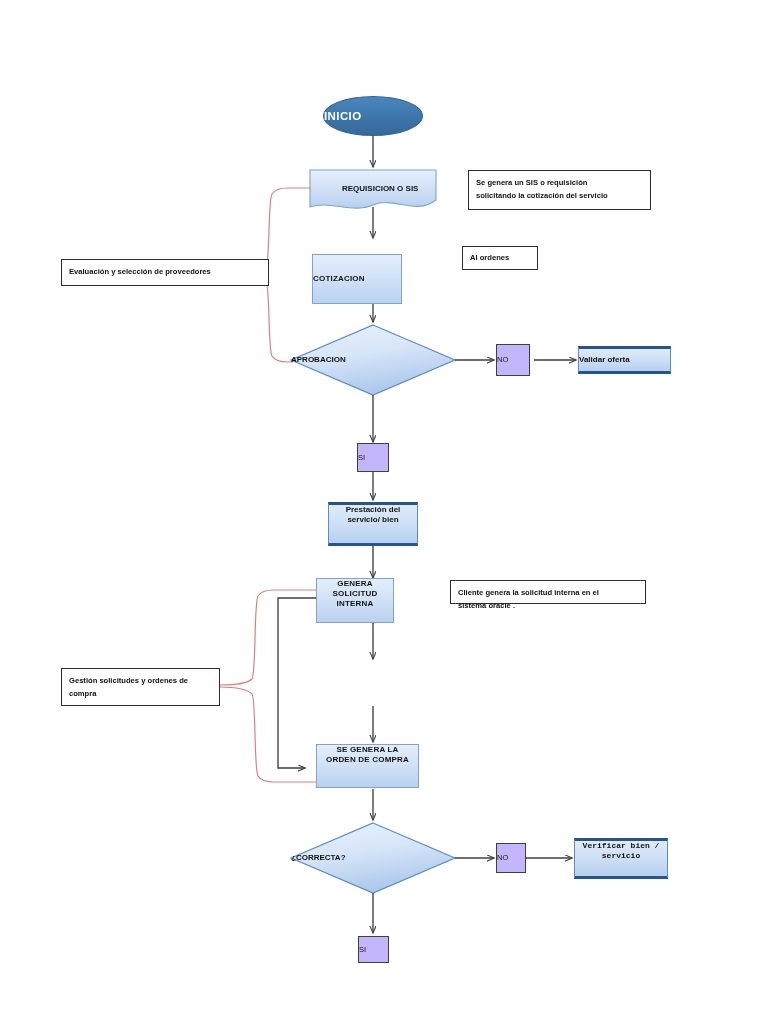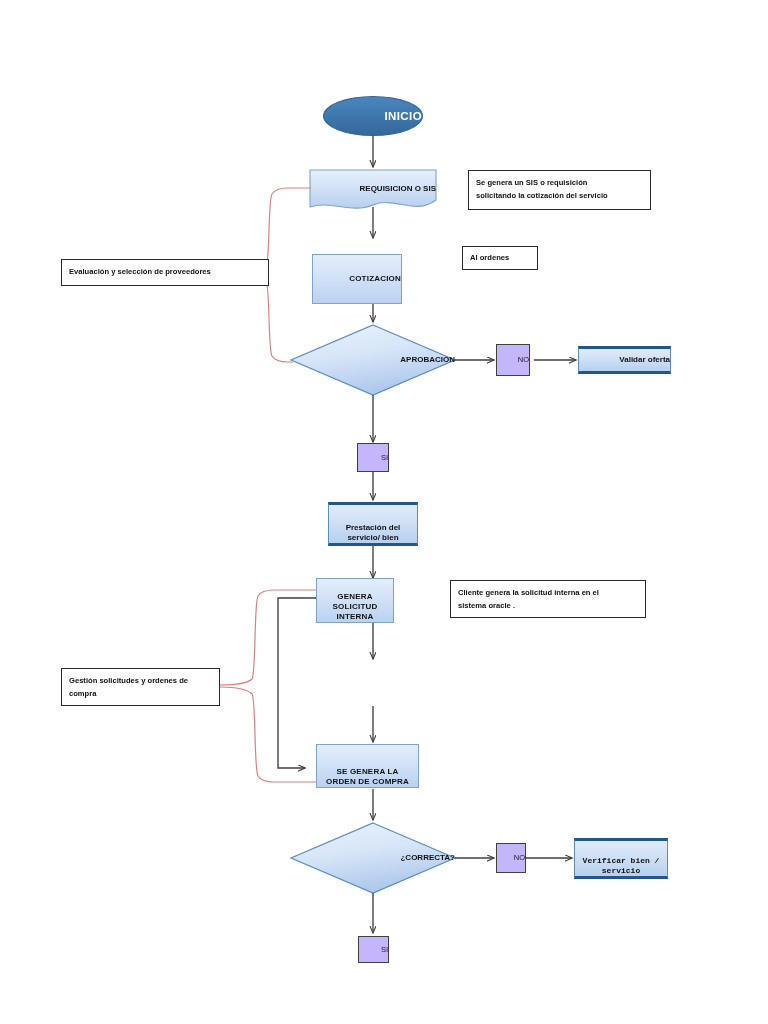--- a/index.html
+++ b/index.html
@@ -26,21 +26,21 @@
     height: 1024px;
     pointer-events: none;
   }
 
   
   .node {
     position: absolute;
     box-sizing: border-box;
     display: flex;
     align-items: center;
-    justify-content: flex-end;
+    justify-content: flex-start;
     text-align: center;
     color: #111111;
     font-weight: bold;
     line-height: 1.25;
   }
 
   
   .terminator {
     border-radius: 50%;
     background: linear-gradient(180deg, #4a86bd 0%, #3f79ae 45%, #35689a 100%);
@@ -211,21 +211,21 @@
                C 256,699 254,770 258,776
                C 261,781 267,782 274,782
                L 316,782"></path>
     </g>
   </svg>
 
   <div class="node terminator" style="left:323px; top:96px; width:100px; height:40px;">
     <span>INICIO</span>
   </div>
 
-  <div class="node document" style="left:310px; top:170px; width:126px; height:37px;">
+  <div class="node document" style="left:310px; top:170px; width:126px; height:37px;padding-left:32px;">
     <span class="doc-label">REQUISICION O SIS</span>
   </div>
 
   <div class="node process" style="left:312px; top:238px; width:90px; height:50px;margin-top:16px;">
     <span>COTIZACION</span>
   </div>
 
   <div class="node decision" style="left:291px; top:325px; width:164px; height:70px;">
     <span class="dec-label">APROBACION</span>
   </div>
@@ -277,21 +277,21 @@
 
   <div class="callout top-align" style="left:468px; top:170px; width:183px; height:40px; flex-direction:column;">
     <span>Se genera un SIS o requisición</span>
     <span>solicitando la cotización del servicio</span>
   </div>
 
   <div class="callout" style="left:462px; top:246px; width:76px; height:24px;">
     <span>Al ordenes</span>
   </div>
 
-  <div class="callout top-align" style="left:450px; top:580px; width:196px; height:38px; flex-direction:column;">
+  <div class="callout top-align" style="left:450px; top:580px; width:196px; height:24px; flex-direction:column;">
     <span>Cliente genera la solicitud interna en el</span>
     <span>sistema oracle .</span>
   </div>
 
   <div class="callout" style="left:61px; top:259px; width:208px; height:27px;">
     <span>Evaluación y selección de proveedores</span>
   </div>
 
   <div class="callout top-align" style="left:61px; top:668px; width:159px; height:38px; flex-direction:column;">
     <span>Gestión solicitudes y ordenes de</span>

